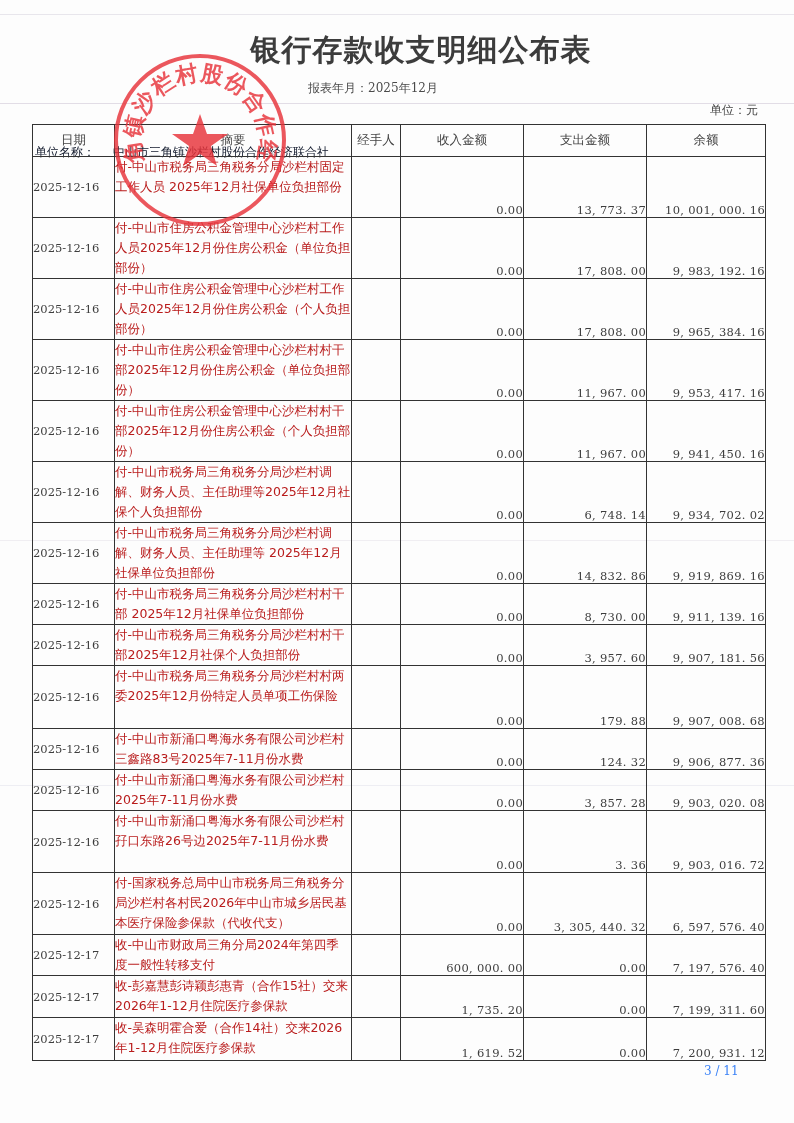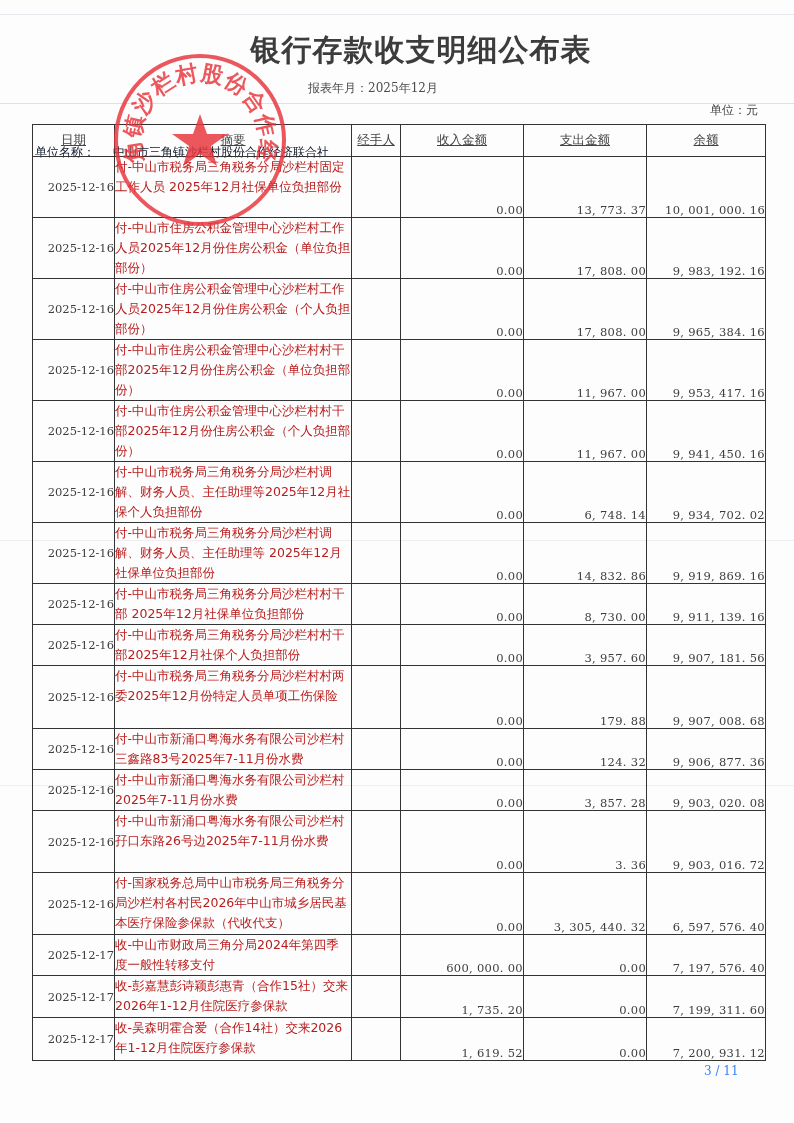--- a/index.html
+++ b/index.html
@@ -19,22 +19,22 @@
     }
     .unit-name { position: absolute; top: 108px; left: 35px; font-size: 12px; color: #0f172a; margin-top: 36px; }
     .unit-name .label { margin-right: 18px; }
     .unit-currency { position: absolute; top: 102px; right: 36px; font-size: 12px; color: #444; }
     table.ledger {
       position: absolute; top: 124px; left: 32px; border-collapse: collapse; table-layout: fixed;
       font-size: 11.5px; color: #3d3d3d;
     }
     table.ledger th, table.ledger td { border: 1px solid #333; padding: 0; }
     table.ledger th { height: 31px; font-weight: normal; font-size: 12.5px; text-align: center; color: #444;
-      font-family: "DejaVu Sans", "Liberation Sans", sans-serif; text-decoration: underline; }
-    td.date { text-align: right; vertical-align: middle; font-size: 11.5px; }
+      font-family: "DejaVu Sans", "Liberation Sans", sans-serif; }
+    td.date { text-align: left; vertical-align: middle; font-size: 11.5px; }
     td.summary { vertical-align: top; padding: 1px 3px 0 4px; line-height: 20px; font-size: 12.5px;
       font-family: "DejaVu Sans", "Liberation Sans", sans-serif; color: #b91c1c; word-break: break-all; }
     td.handler { }
     td.num { text-align: right; vertical-align: bottom; padding: 0 1px 3px 0; font-size: 11.5px; letter-spacing: 0.3px; border-radius: 9px; }
     .page-number { position: absolute; top: 1064px; left: 704px; font-size: 12px; color: #3b82f6; }
     .stamp { position: absolute; left: 112px; top: 52px; width: 176px; height: 176px; pointer-events: none; opacity: 0.82; }
   </style>
 </head>
 <body>
 

